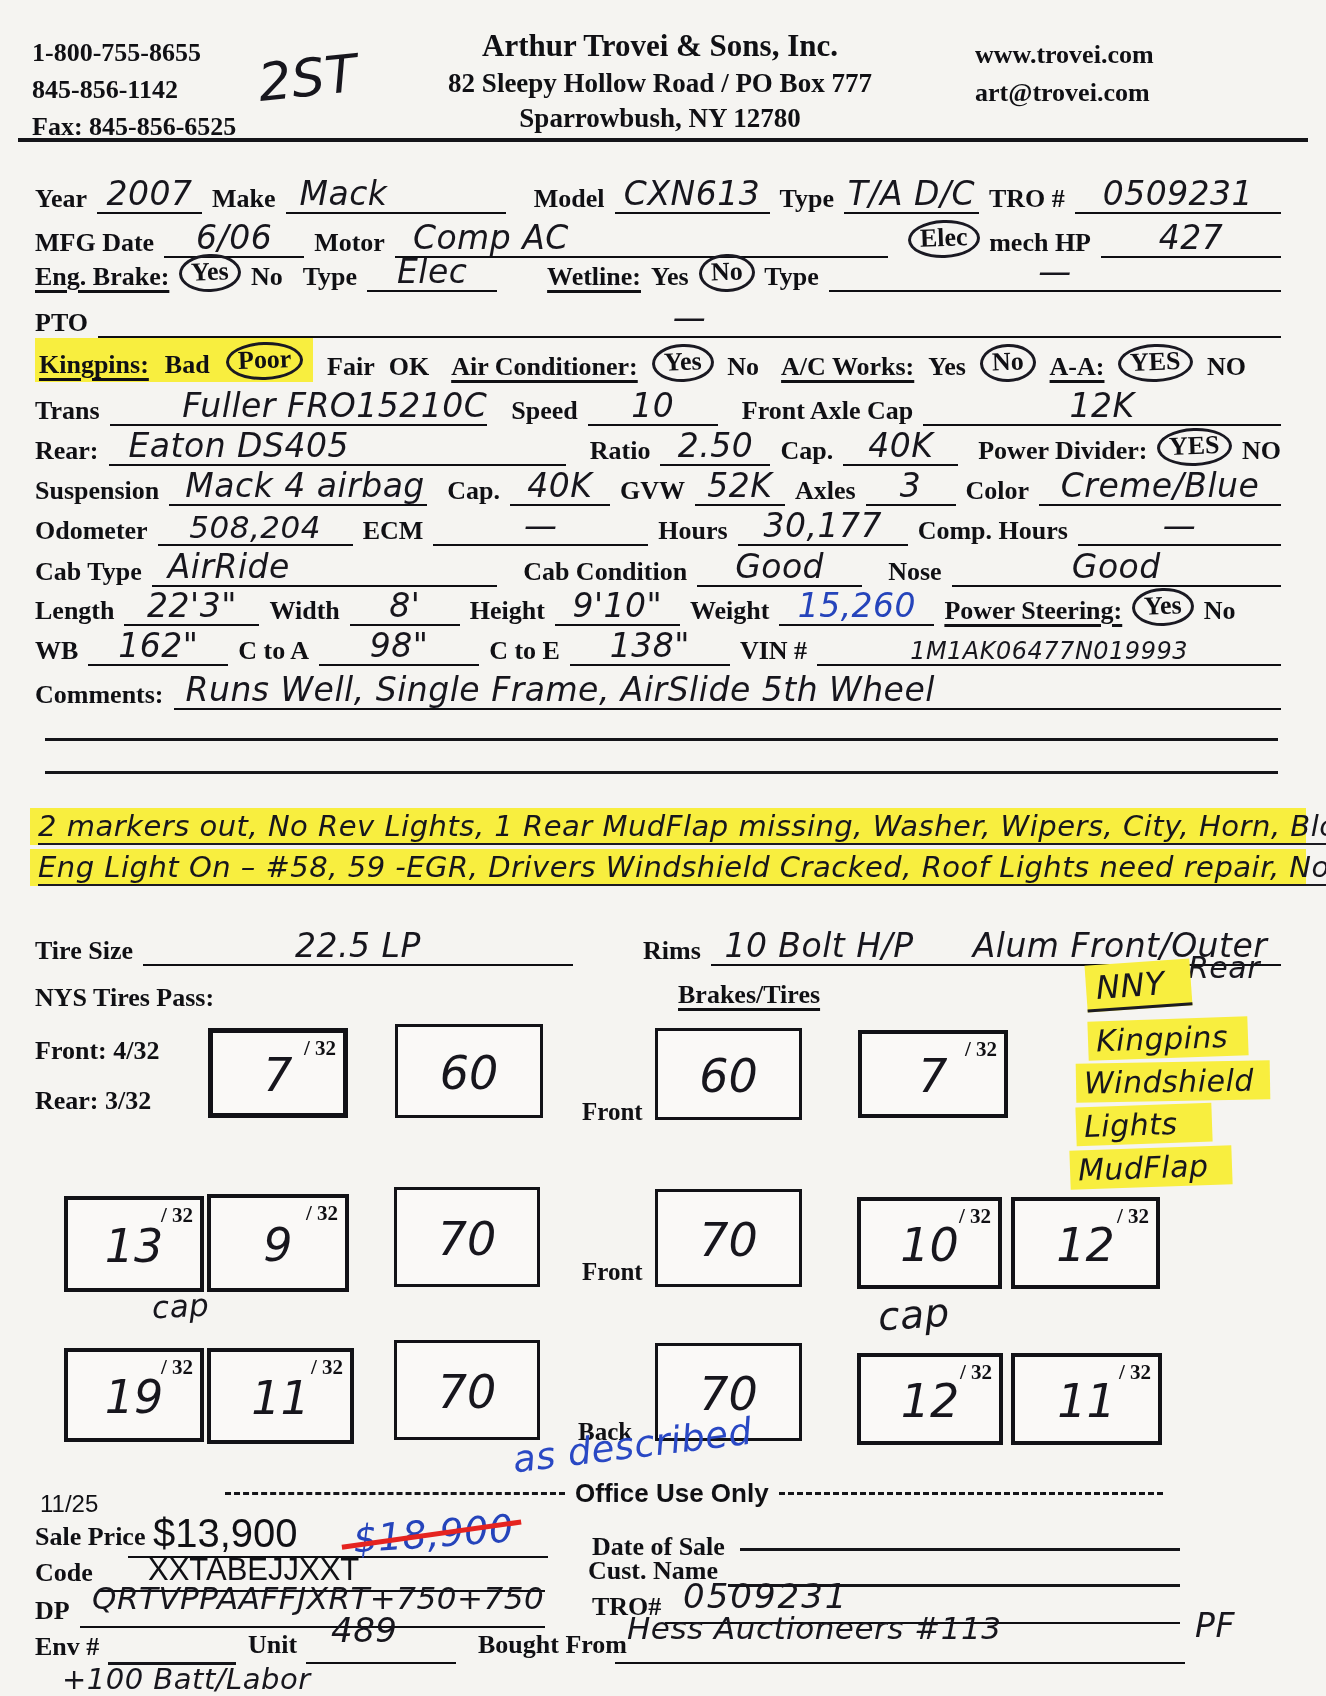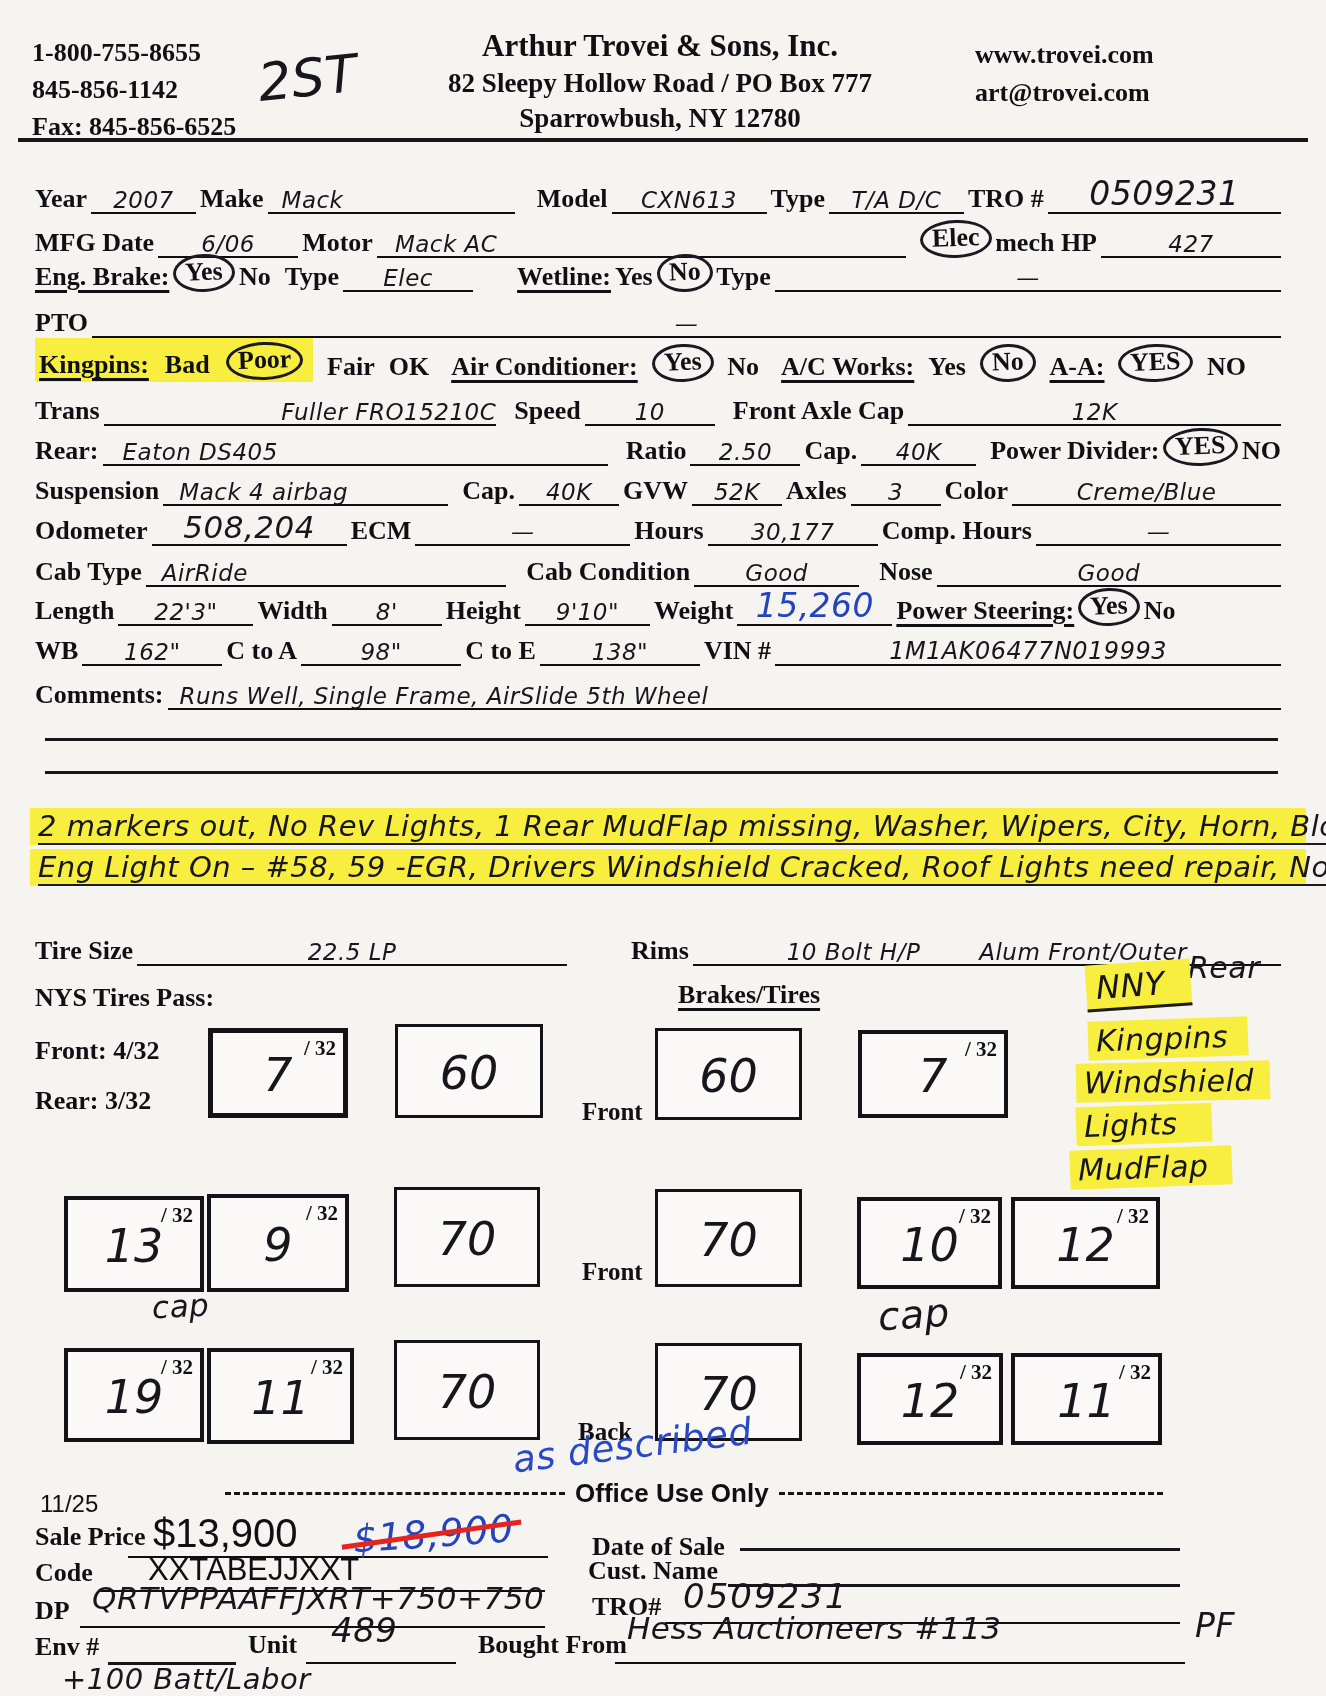--- a/index.html
+++ b/index.html
@@ -1,24 +1,24 @@
 <!DOCTYPE html>
 <html><head>
 <meta charset="utf-8">
 <style>
   html,body{margin:0;padding:0;background:#d8d6d2;}
   #page{position:relative;width:1326px;height:1696px;background:#f5f4f1;overflow:hidden;
         font-family:"Liberation Serif",serif;color:#101014;}
   .lbl{font-family:"Liberation Serif",serif;font-weight:bold;font-size:26px;color:#101014;white-space:nowrap;line-height:1.15;}
   .lbl.u{text-decoration:underline;text-decoration-thickness:2.5px;text-underline-offset:5px;}
   .plain{font-weight:bold;}
-  .frow{position:absolute;left:35px;right:45px;display:flex;align-items:flex-end;gap:4px;height:38px;}
+  .frow{position:absolute;left:35px;right:45px;display:flex;align-items:flex-end;gap:10px;height:38px;}
   .fld{border-bottom:2.5px solid #0e0e12;text-align:center;white-space:nowrap;line-height:1.05;}
   .grow1{flex:1;}
-  .hw{font-family:"DejaVu Sans",sans-serif;font-style:italic;color:#17161d;font-size:23px;letter-spacing:.5px;}
+  .hw{font-family:"DejaVu Sans",sans-serif;font-style:italic;color:#17161d;font-size:33px;letter-spacing:.5px;}
   .hw-blue{color:#2544bb;}
   .circ{display:inline-block;border:3px solid #1a1922;border-radius:50%;padding:2px 9px 4px;line-height:1;transform:rotate(-2deg);}
   .hl{background:#f8ee3f;}
   .abs{position:absolute;}
   .noteline{background:#f8ee3f;padding:1px 8px 2px;white-space:nowrap;}
   .noteline .hw{border-bottom:2.5px solid #1c1b22;font-size:29px;}
   .tbox{position:absolute;background:#faf9f7;border:3px solid #121217;display:flex;align-items:center;justify-content:center;}
   .tbox .num{font-family:"DejaVu Sans",sans-serif;font-style:italic;font-size:46px;color:#17161d;margin-top:4px;}
   .tbox .unit{position:absolute;top:3px;right:7px;font-family:"Liberation Serif",serif;font-weight:bold;font-size:21px;}
   .b4{border-width:4px;} .b5{border-width:5px;}
@@ -60,21 +60,21 @@
     <span class="lbl">Type</span>
     <span class="fld hw" style="width:135px;">T/A D/C</span>
     <span class="lbl">TRO #</span>
     <span class="fld hw grow1" style="font-size:33px;">0509231</span>
   </div>
 
   <div class="frow" style="top:220px;">
     <span class="lbl">MFG Date</span>
     <span class="fld hw" style="width:140px;">6/06</span>
     <span class="lbl">Motor</span>
-    <span class="fld hw grow1" style="text-align:left;padding-left:18px;">Mack AC</span>
+    <span class="fld hw grow1" style="text-align:left;padding-left:18px;">Comp AC</span>
     <span class="circ lbl" style="margin-left:10px;">Elec</span>
     <span class="lbl">mech HP</span>
     <span class="fld hw" style="width:180px;">427</span>
   </div>
 
   <div class="frow" style="top:254px;">
     <span class="lbl u">Eng. Brake:</span>
     <span class="circ lbl">Yes</span>
     <span class="lbl">No</span>
     <span class="lbl" style="margin-left:10px;">Type</span>

